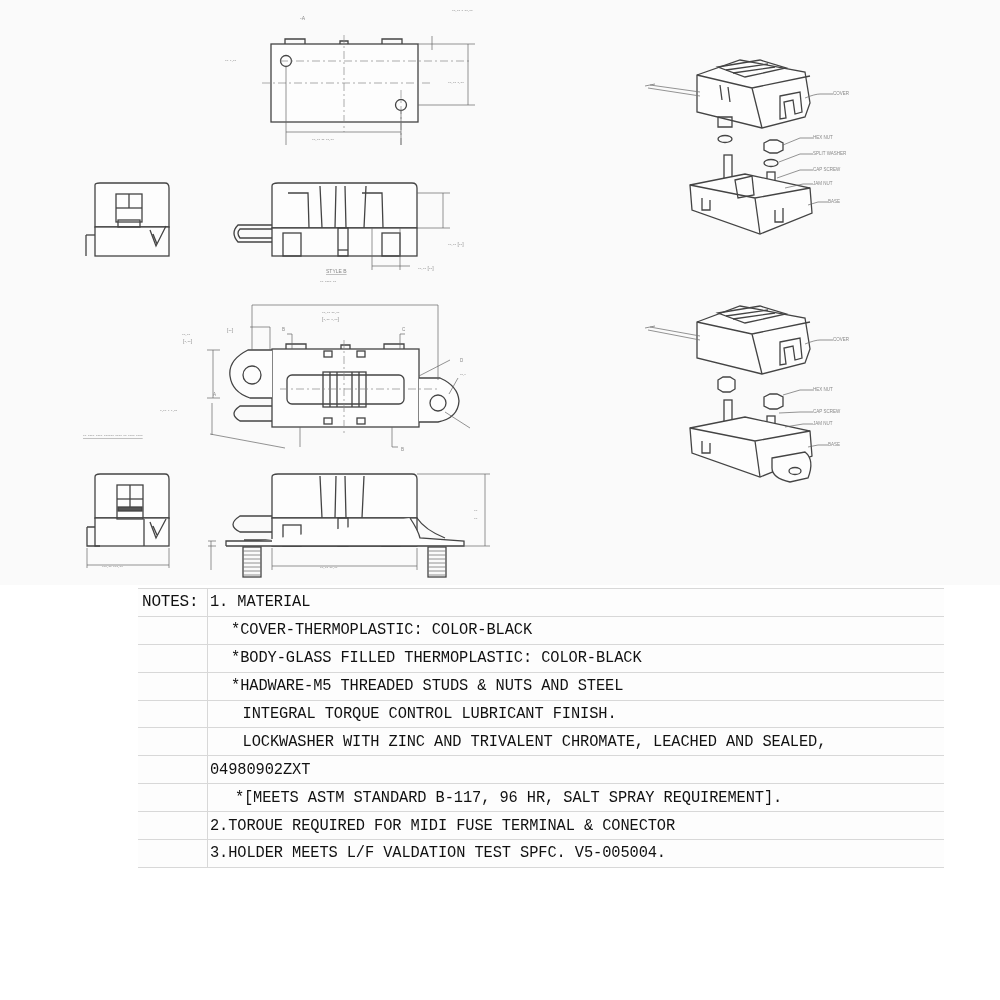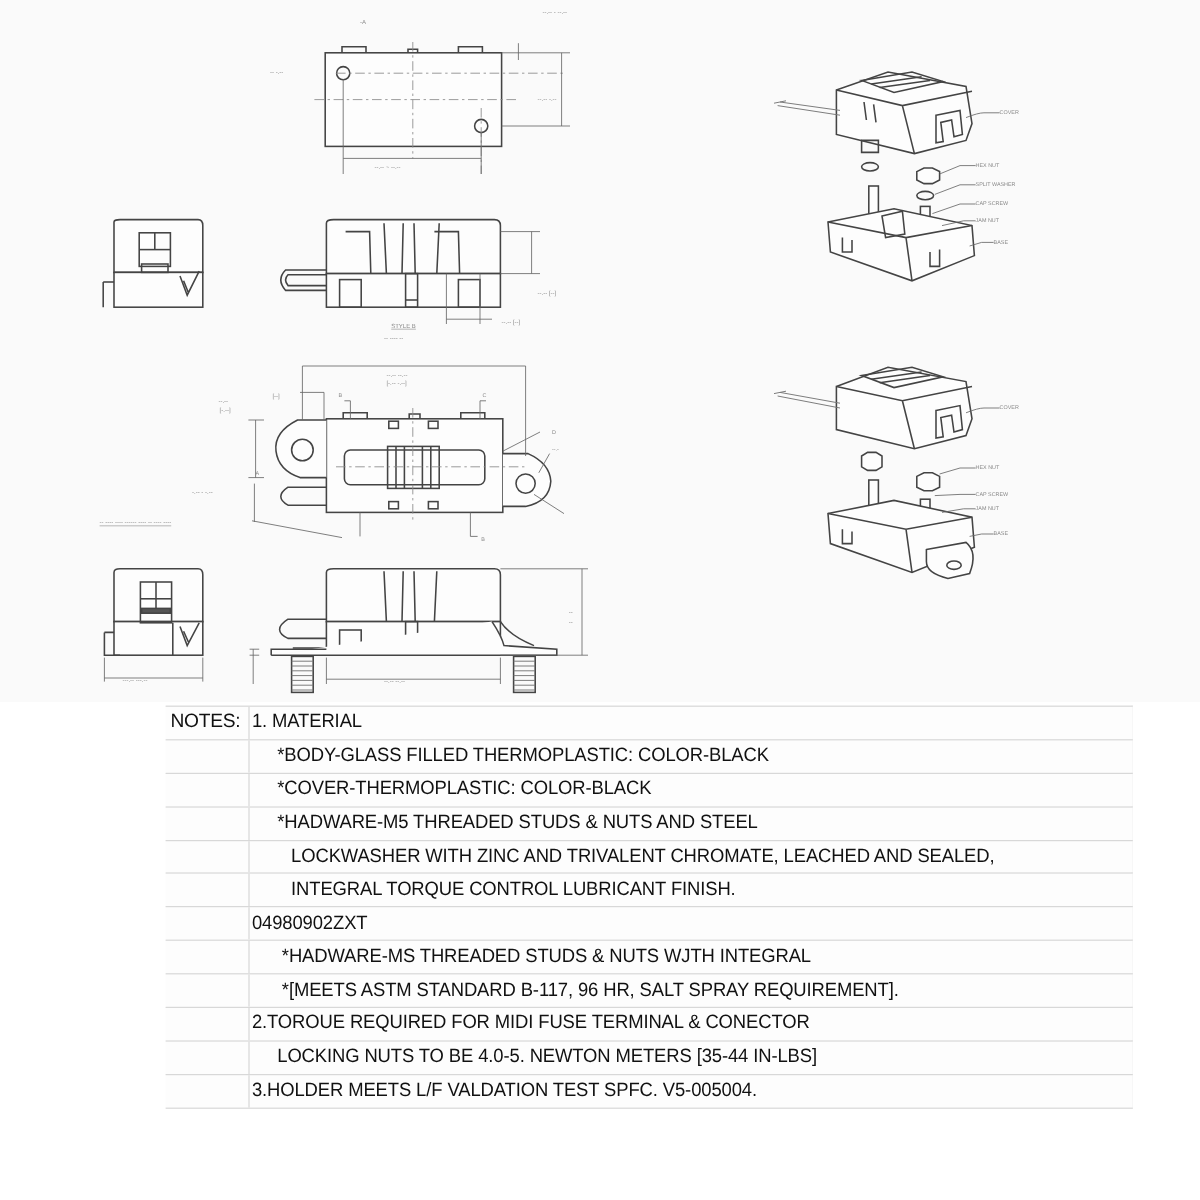--- a/index.html
+++ b/index.html
@@ -9,21 +9,21 @@
   .drawing-area svg { position: absolute; left: 0; top: 0; }
   .ln { stroke: #444; stroke-width: 1.3; fill: none; }
   .ln-thin { stroke: #777; stroke-width: 0.8; fill: none; }
   .ln-dash { stroke: #888; stroke-width: 0.7; fill: none; stroke-dasharray: 8 3 2 3; }
   .dim { stroke: #666; stroke-width: 0.7; fill: none; }
   .fill-w { fill: #fdfdfd; }
   .dtext { font-family: "Liberation Sans", sans-serif; font-size: 5px; fill: #888; }
   .ctext { font-family: "Liberation Sans", sans-serif; font-size: 4.5px; fill: #888; }
 
   .notes { position: absolute; left: 138px; top: 588px; width: 806px; }
-  .note-row { position: relative; height: 26.9px; border-top: 1.5px solid #d8d8d8; display: flex; align-items: center; background: #fdfdfd; }
+  .note-row { position: relative; height: 26.9px; border-top: 1.5px solid #d8d8d8; display: flex; align-items: center; background: #fdfdfd; font-family: Liberation Mono, monospace; }
   .note-row:last-child { border-bottom: 1.5px solid #d8d8d8; }
   .note-label { width: 70px; flex: 0 0 70px; font-size: 16px; padding-left: 4px; box-sizing: border-box; height: 100%; display: flex; align-items: center; border-right: 1.5px solid #d8d8d8; letter-spacing: -0.2px; }
   .note-text { font-size: 16px; white-space: nowrap; letter-spacing: -0.1px; transform: scaleX(0.96); transform-origin: left center; }
   .right-edge { position: absolute; right: 0; top: 0; bottom: 0; width: 1.5px; background: #d8d8d8; }
   .ind0 { padding-left: 2px; }
   .ind1 { padding-left: 24px; }
   .ind2 { padding-left: 36px; }
   .ind3 { padding-left: 32px; }
   .ind4 { padding-left: 28px; }
   .ind5 { padding-left: 24px; }
@@ -210,55 +210,47 @@
 </div>
 
 <div class="notes">
   <div class="right-edge"></div>
   <div class="note-row">
     <span class="note-label">NOTES:</span>
     <span class="note-text ind0">1. MATERIAL</span>
   </div>
   <div class="note-row">
     <span class="note-label"></span>
+    <span class="note-text ind1">*COVER-THERMOPLASTIC: COLOR-BLACK</span>
+  </div>
+  <div class="note-row">
+    <span class="note-label"></span>
     <span class="note-text ind1">*BODY-GLASS FILLED THERMOPLASTIC: COLOR-BLACK</span>
   </div>
   <div class="note-row">
     <span class="note-label"></span>
-    <span class="note-text ind1">*COVER-THERMOPLASTIC: COLOR-BLACK</span>
-  </div>
-  <div class="note-row">
-    <span class="note-label"></span>
     <span class="note-text ind1">*HADWARE-M5 THREADED STUDS &amp; NUTS AND STEEL</span>
   </div>
   <div class="note-row">
     <span class="note-label"></span>
+    <span class="note-text ind2">INTEGRAL TORQUE CONTROL LUBRICANT FINISH.</span>
+  </div>
+  <div class="note-row">
+    <span class="note-label"></span>
     <span class="note-text ind2">LOCKWASHER WITH ZINC AND TRIVALENT CHROMATE, LEACHED AND SEALED,</span>
   </div>
   <div class="note-row">
     <span class="note-label"></span>
-    <span class="note-text ind2">INTEGRAL TORQUE CONTROL LUBRICANT FINISH.</span>
-  </div>
-  <div class="note-row">
-    <span class="note-label"></span>
     <span class="note-text ind0">04980902ZXT</span>
   </div>
   <div class="note-row">
     <span class="note-label"></span>
-    <span class="note-text ind4">*HADWARE-MS THREADED STUDS &amp; NUTS WJTH INTEGRAL</span>
-  </div>
-  <div class="note-row">
-    <span class="note-label"></span>
     <span class="note-text ind4">*[MEETS ASTM STANDARD B-117, 96 HR, SALT SPRAY REQUIREMENT].</span>
   </div>
   <div class="note-row">
     <span class="note-label"></span>
     <span class="note-text ind0">2.TOROUE REQUIRED FOR MIDI FUSE TERMINAL &amp; CONECTOR</span>
   </div>
   <div class="note-row">
     <span class="note-label"></span>
-    <span class="note-text ind5">LOCKING NUTS TO BE 4.0-5. NEWTON METERS [35-44 IN-LBS]</span>
-  </div>
-  <div class="note-row">
-    <span class="note-label"></span>
     <span class="note-text ind0">3.HOLDER MEETS L/F VALDATION TEST SPFC. V5-005004.</span>
   </div>
 </div>
 
 </body></html>

